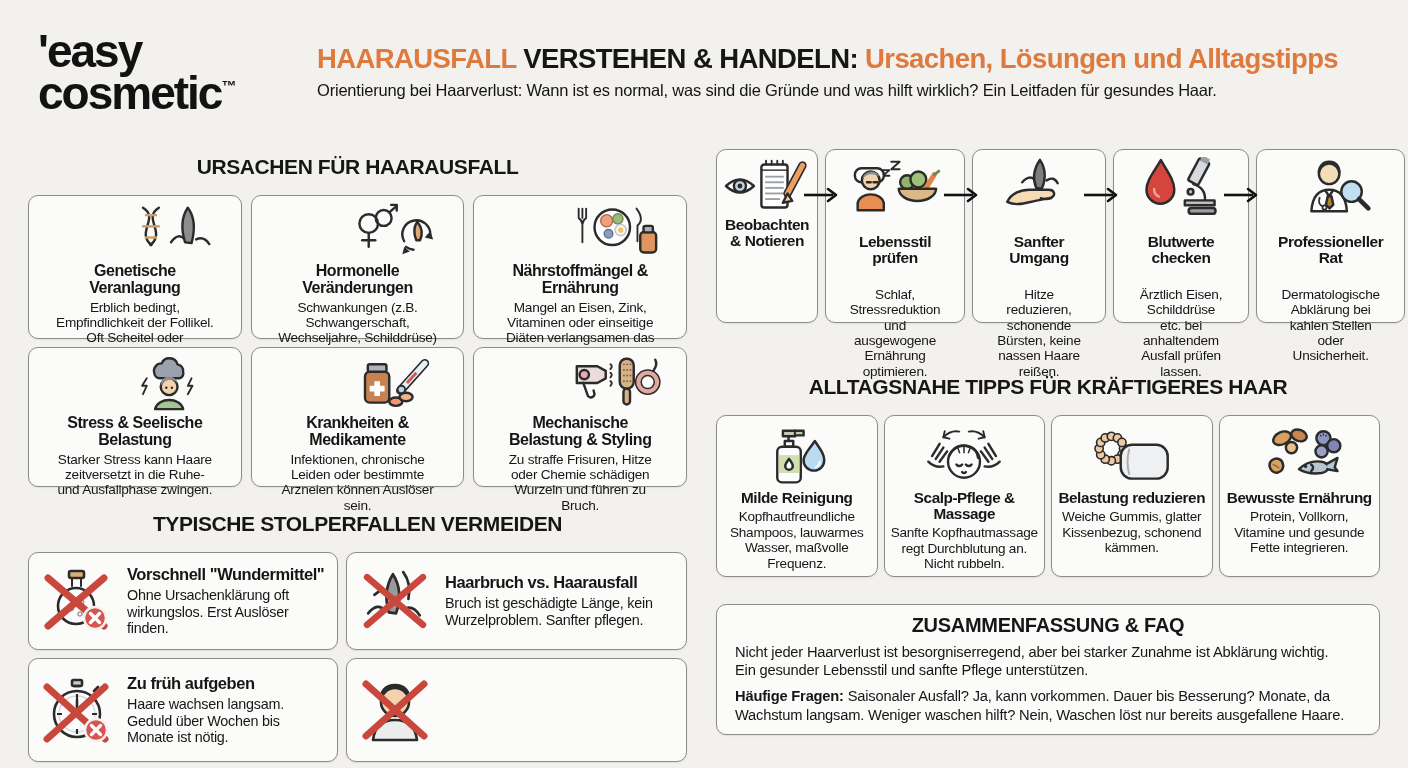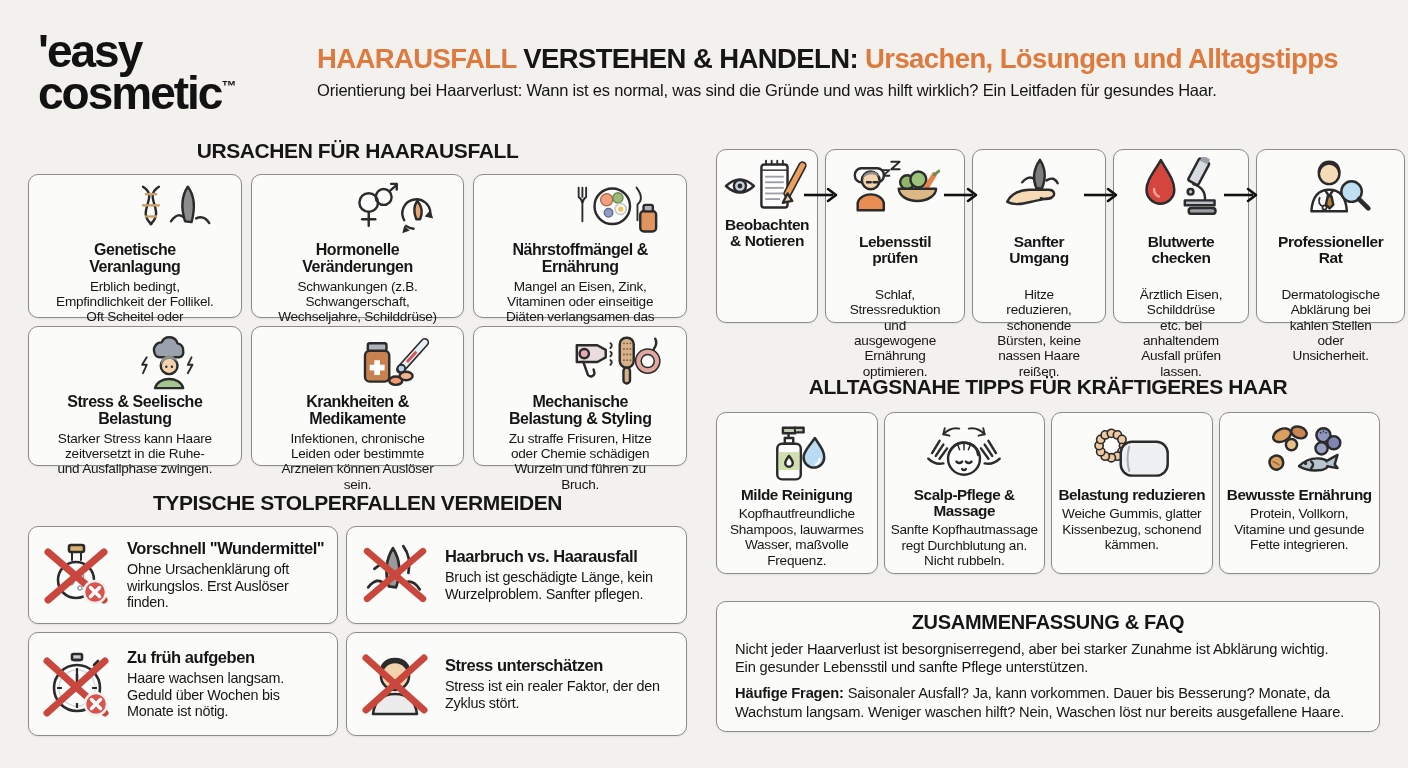--- a/index.html
+++ b/index.html
@@ -13,21 +13,21 @@
   .logo{position:absolute;left:38px;top:30px;font-weight:bold;color:#121212;
         font-size:46px;line-height:.92;letter-spacing:-2px;}
   .logo .tm{font-size:15px;letter-spacing:0;vertical-align:18px;}
   .header-text{position:absolute;left:317px;top:44px;width:1060px;text-align:left;}
   .header-title{font-size:27.5px;font-weight:bold;letter-spacing:-0.6px;line-height:1.1;white-space:nowrap;}
   .orange{color:#df7a3e;}
   .header-sub{font-size:16.5px;margin-top:7px;letter-spacing:-0.2px;color:#141414;}
   
   .col-left{position:absolute;left:28px;top:138px;width:659px;}
   .col-right{position:absolute;left:716px;top:138px;width:664px;}
-  .section-h{font-size:21px;font-weight:bold;text-align:center;letter-spacing:-0.4px;margin:0;line-height:25px;}
+  .section-h{font-size:21px;font-weight:bold;text-align:center;letter-spacing:-0.4px;margin:16px;line-height:25px;}
   
   .card{background:#fbfbfa;border:1.5px solid #8c8c8c;border-radius:10px;
         box-shadow:0 1px 2px rgba(0,0,0,.07);box-sizing:border-box;}
   .card-title{font-size:16px;font-weight:bold;line-height:1.08;letter-spacing:-0.45px;}
   .card-body{font-size:13.6px;line-height:1.13;margin-top:3px;letter-spacing:-0.25px;}
   
   .causes-grid{display:grid;grid-template-columns:repeat(3,1fr);grid-template-rows:144px 140px;gap:8px 9px;margin-top:11px;}
   .cause-card{padding:5px 24px;display:flex;flex-direction:column;align-items:flex-end;text-align:center;}
   .icon-box{height:60px;display:flex;align-items:center;justify-content:center;flex:none;margin-bottom:1px;}
   
@@ -279,24 +279,20 @@
       <div class="pit-icon">
         <svg width="74" height="64" viewBox="0 0 72 64">
           <circle class="o" cx="36" cy="24" r="14" fill="#f3d3ae" stroke-width="2.4"></circle>
           <path class="o" d="M22,22 a14,14 0 0 1 28,0 c1,-8 -4,-15 -14,-15 c-10,0 -15,7 -14,15 z" fill="#8d8d8d" stroke-width="2.2"></path>
           <path class="o" d="M29,28 h5 M38,28 h5" fill="none" stroke-width="2"></path>
           <path class="o" d="M14,62 c2,-16 12,-20 22,-20 c10,0 20,4 22,20 z" fill="#ececec" stroke-width="2.4"></path>
           <line x1="7" y1="6" x2="65" y2="58" stroke="#c9473d" stroke-width="7" stroke-linecap="round"></line>
           <line x1="65" y1="6" x2="7" y2="58" stroke="#c9473d" stroke-width="7" stroke-linecap="round"></line>
         </svg>
       </div>
-      <div class="pit-text">
-        <div class="pit-title">Stress unterschätzen</div>
-        <div class="pit-body">Stress ist ein realer Faktor, der den Zyklus stört.</div>
-      </div>
     </div>
   </div>
 </div>
 
 <div class="col-right">
 
   <div class="steps-row">
 
     <div class="card step-card first">
       <div class="step-icon">

